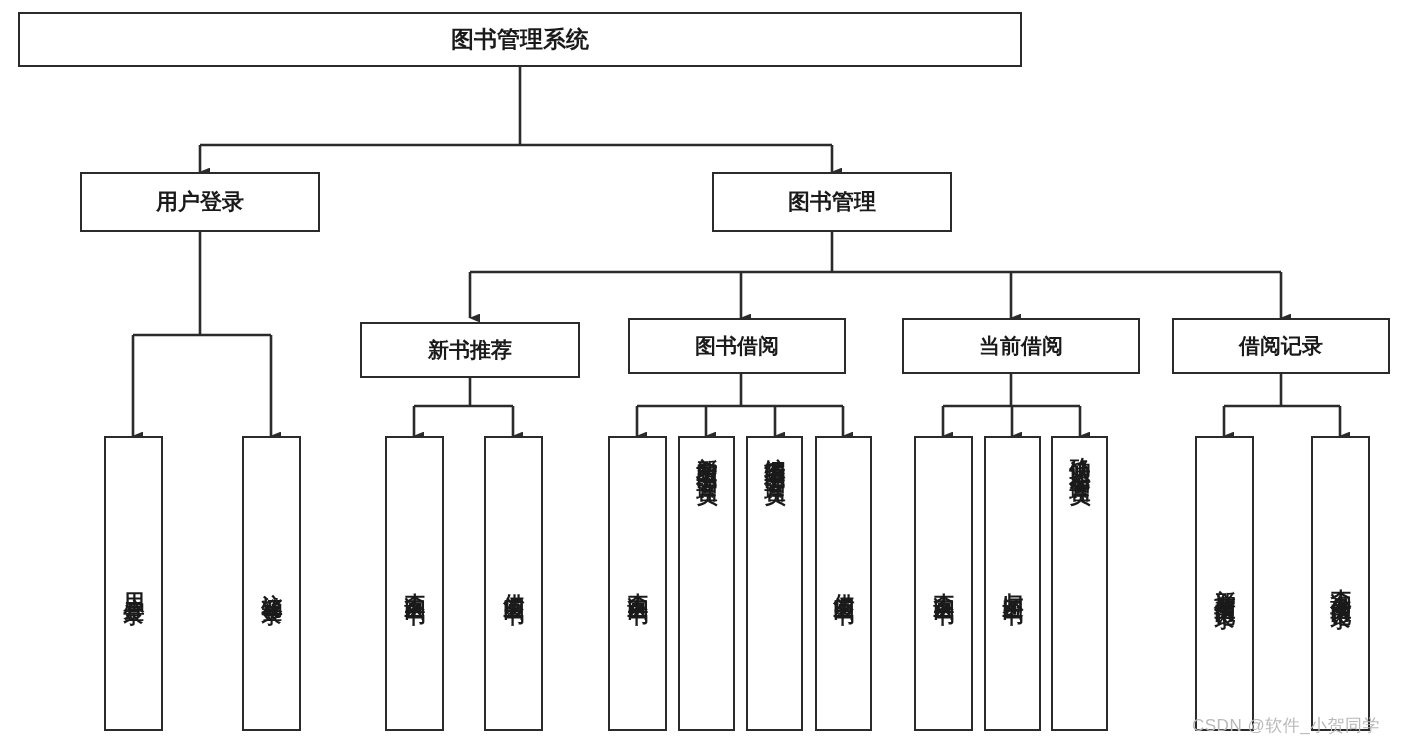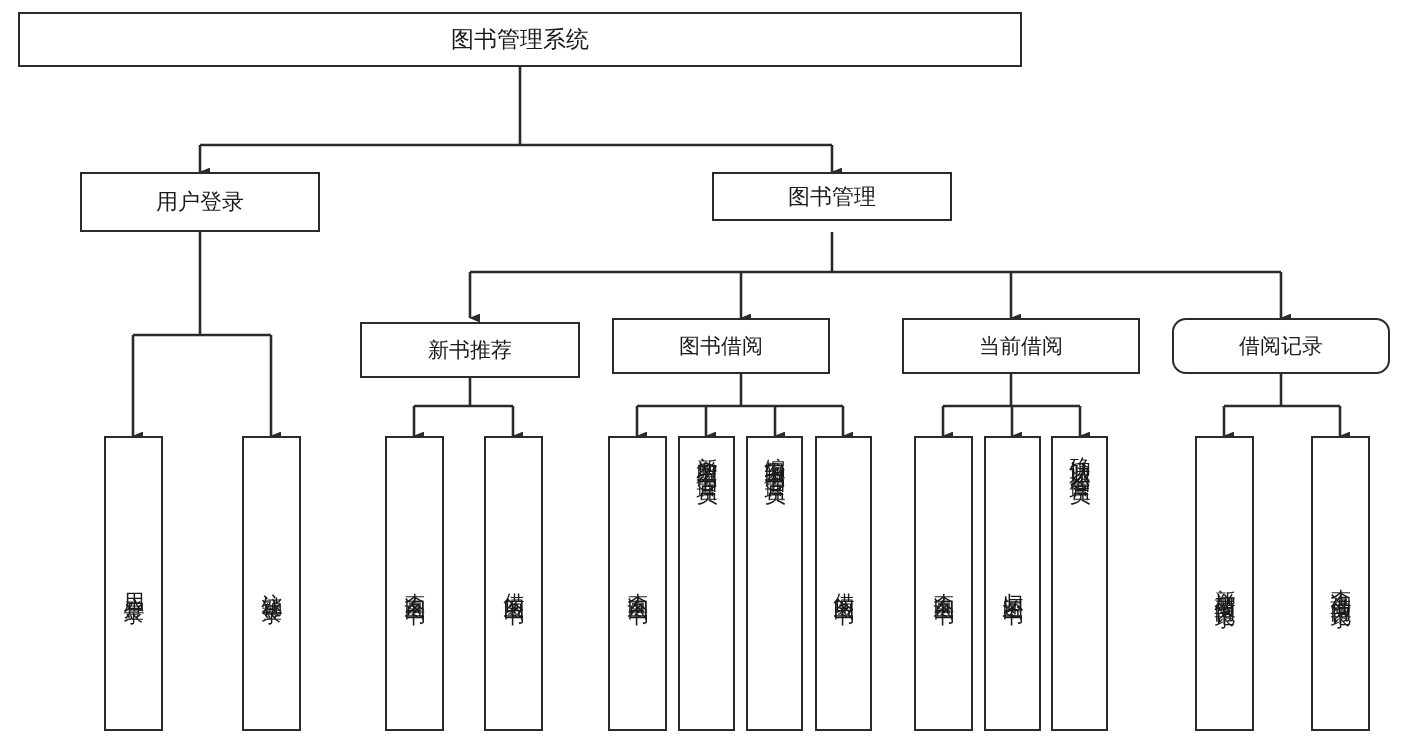--- a/index.html
+++ b/index.html
@@ -30,20 +30,21 @@
     position: absolute;
     box-sizing: border-box;
     border: 2px solid #2b2b2b;
     background: #ffffff;
     display: flex;
     align-items: center;
     justify-content: center;
     color: #1a1a1a;
     line-height: 1.18;
     text-align: center;
+    font-weight: bold;
   }
   .node.root {
     font-size: 23px;
   }
   .node.lvl2 {
     font-size: 22px;
   }
   .node.lvl3 {
     font-size: 21px;
   }
@@ -122,33 +123,33 @@
       </g>
   </svg>
 
   <div id="nodes-layer">
       <div class="node root" style="left: 18px; top: 12px; width: 1004px; height: 55px;">
         <span>图书管理系统</span>
       </div>
       <div class="node lvl2" style="left: 80px; top: 172px; width: 240px; height: 60px;">
         <span>用户登录</span>
       </div>
-      <div class="node lvl2" style="left: 712px; top: 172px; width: 240px; height: 49px;">
+      <div class="node lvl2" style="left: 712px; top: 172px; width: 240px; height: 60px;">
         <span>图书管理</span>
       </div>
       <div class="node lvl3" style="left: 360px; top: 322px; width: 220px; height: 56px;">
         <span>新书推荐</span>
       </div>
-      <div class="node lvl3" style="left: 612px; top: 318px; width: 218px; height: 56px; text-align: right;">
+      <div class="node lvl3" style="left: 628px; top: 318px; width: 218px; height: 56px; text-align: right;">
         <span>图书借阅</span>
       </div>
       <div class="node lvl3" style="left: 902px; top: 318px; width: 238px; height: 56px;">
         <span>当前借阅</span>
       </div>
-      <div class="node lvl3" style="left: 1172px; top: 318px; width: 218px; height: 56px; border-radius: 14px;">
+      <div class="node lvl3" style="left: 1172px; top: 318px; width: 218px; height: 56px;">
         <span>借阅记录</span>
       </div>
       <div class="node leaf centered" style="left: 104px; top: 436px; width: 59px; height: 295px;">
         <span class="vtext">用户登录</span>
       </div>
       <div class="node leaf centered" style="left: 242px; top: 436px; width: 59px; height: 295px;">
         <span class="vtext">注销登录</span>
       </div>
       <div class="node leaf centered" style="left: 385px; top: 436px; width: 59px; height: 295px;">
         <span class="vtext">查询图书</span>
@@ -178,13 +179,14 @@
         <span class="vtext">确认归还（管理员）</span>
       </div>
       <div class="node leaf centered" style="left: 1195px; top: 436px; width: 59px; height: 295px;">
         <span class="vtext">新增借阅记录</span>
       </div>
       <div class="node leaf centered" style="left: 1311px; top: 436px; width: 59px; height: 295px;">
         <span class="vtext">查询借阅记录</span>
       </div>
     </div>
 
+  <div class="watermark">CSDN @软件_小贺同学</div>
 </div>
 
 </body></html>

